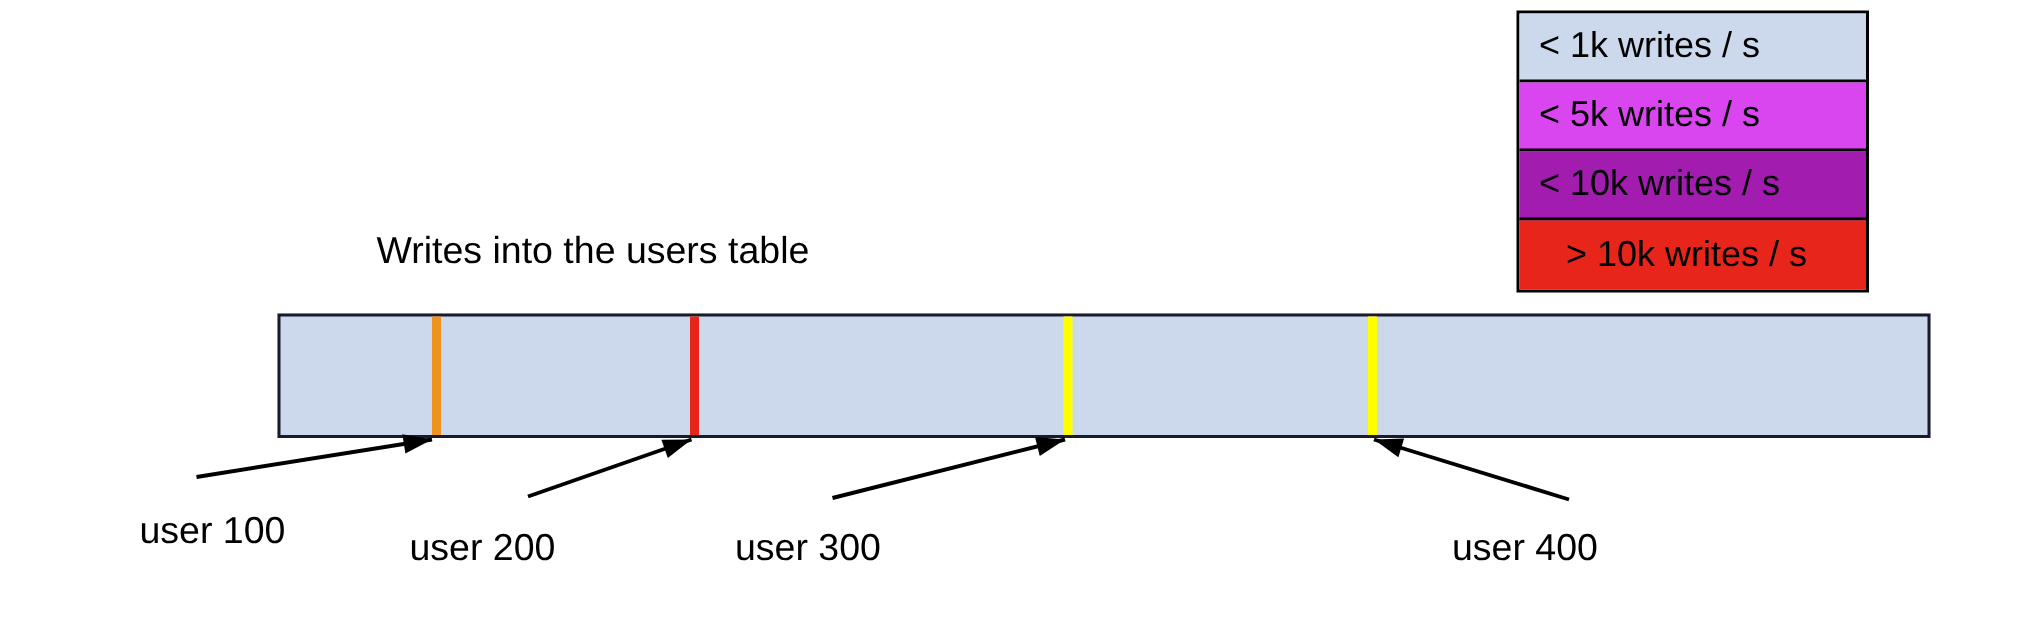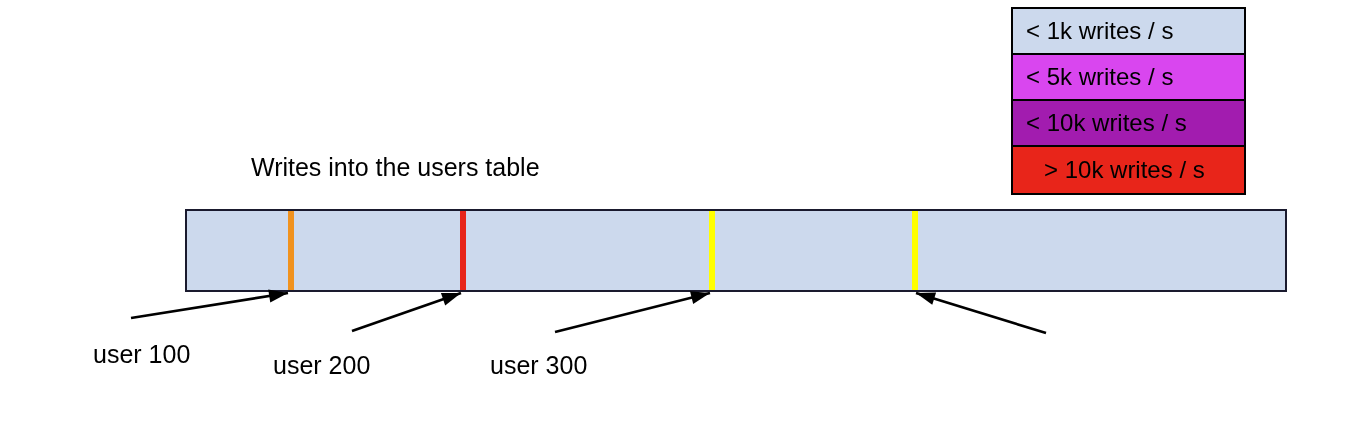--- a/index.html
+++ b/index.html
@@ -132,13 +132,14 @@
         <span class="legend-label">&lt; 10k writes / s</span>
       </div>
       <div class="legend-row" style="background: rgb(232, 37, 26); padding-left: 31px;">
         <span class="legend-label">&gt; 10k writes / s</span>
       </div>
     </div>
 
 <div class="tick-label" style="left: 52px; top: 342px; margin-left: 41px;">user 100</div>
     <div class="tick-label" style="left: 273px; top: 353px;">user 200</div>
     <div class="tick-label" style="left: 490px; top: 353px;">user 300</div>
+    <div class="tick-label" style="left: 968px; top: 353px;">user 400</div>
   </div>
 
 </body></html>

